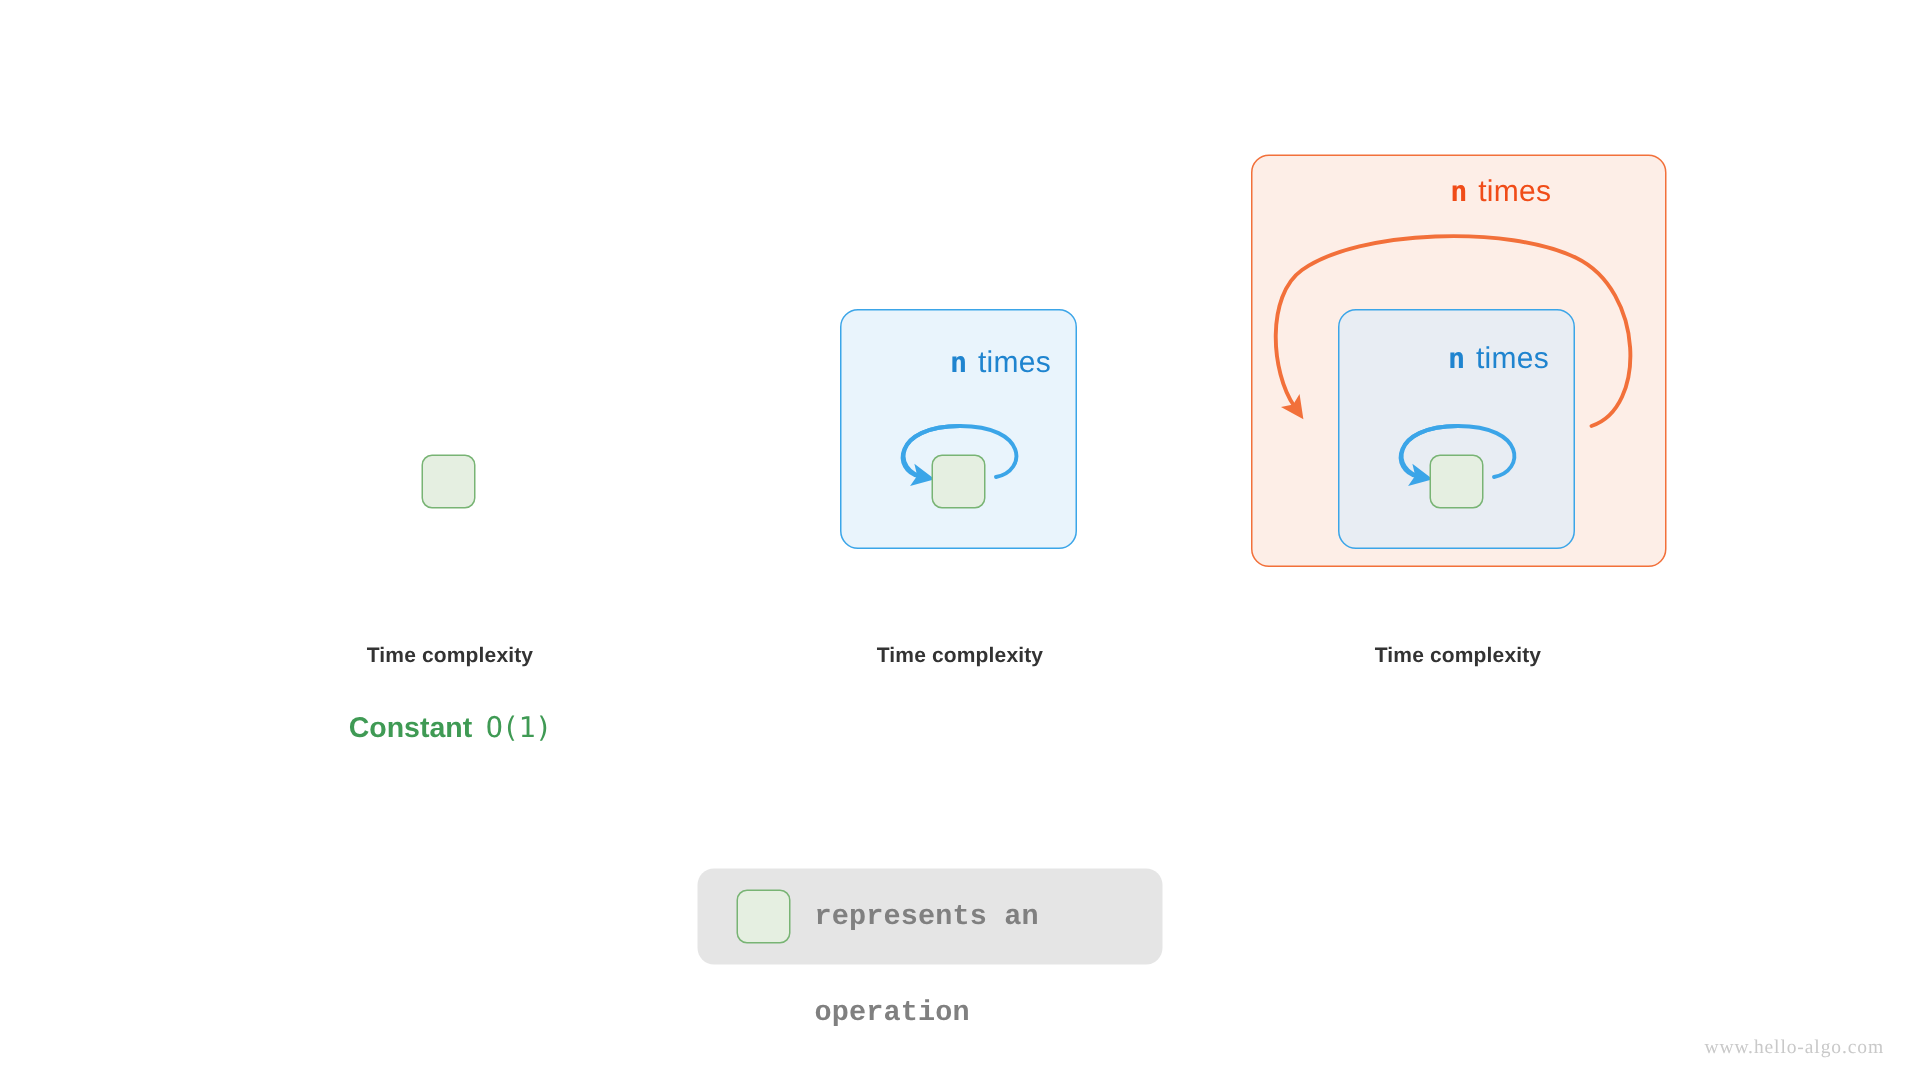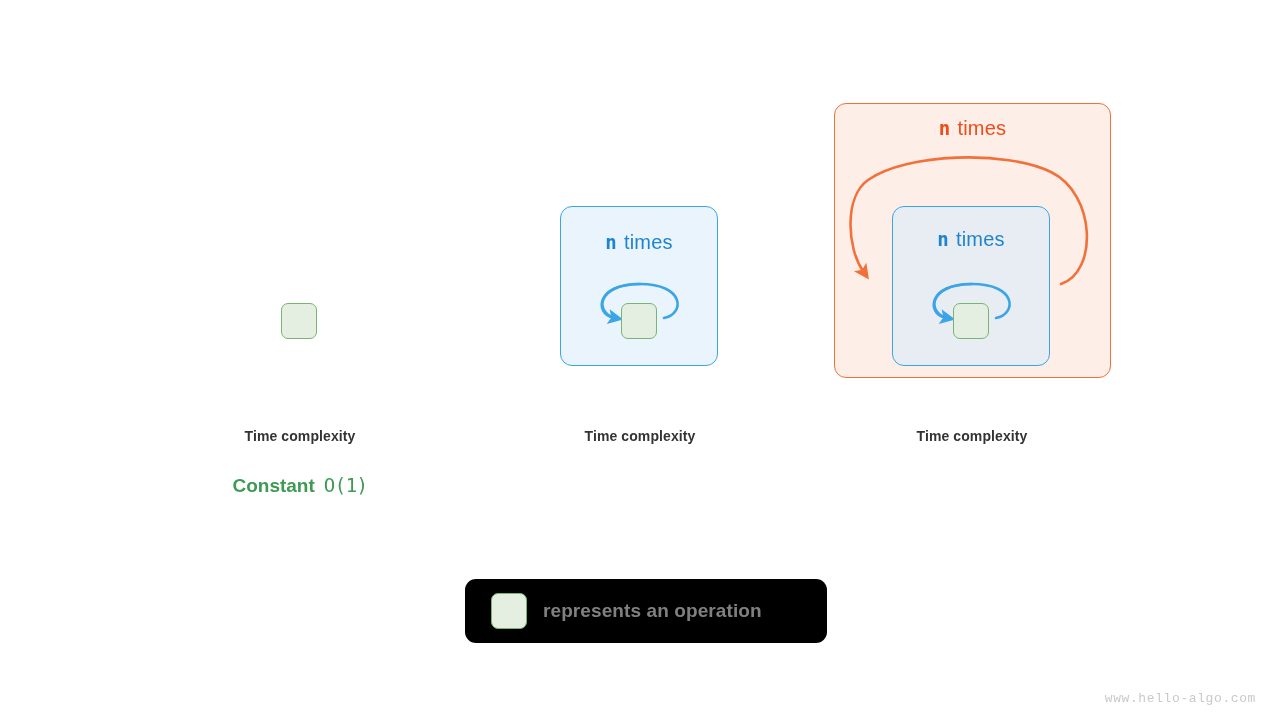--- a/index.html
+++ b/index.html
@@ -51,20 +51,21 @@
     border-radius: 7px;
     background: #e5efe1;
   }
 
   
   .times-label {
     position: absolute;
     white-space: nowrap;
     font-size: 20px;
     letter-spacing: 0.2px;
+    padding-left: 28px;
   }
   .times-label .count {
     font-family: "DejaVu Sans Mono", "Liberation Mono", monospace;
     font-weight: bold;
     font-size: 19px;
   }
   .times-label .word {
     font-family: "Liberation Sans", sans-serif;
     font-weight: normal;
     margin-left: 7px;
@@ -134,24 +135,25 @@
     font-size: 0.66em;
     vertical-align: super;
     line-height: 0;
   }
 
   
   #legend {
     position: absolute;
     left: 465px;
     top: 579px;
-    width: 362px;
+    width: 310px;
     height: 64px;
-    background: #000000;
+    background: #e5e5e5;
     border-radius: 11px;
+    font-family: Liberation Mono, monospace;
   }
   #legend-swatch {
     position: absolute;
     left: 26px;
     top: 14px;
     width: 36px;
     height: 36px;
     box-sizing: border-box;
     border: 1.8px solid #78b474;
     border-radius: 7px;
@@ -167,21 +169,21 @@
     font-weight: bold;
     color: #808080;
     letter-spacing: 0.1px;
   }
 
   
   #watermark {
     position: absolute;
     right: 24px;
     bottom: 14px;
-    font-family: Liberation Mono, monospace;
+    font-family: Liberation Serif, serif;
     font-size: 13px;
     color: #c9c9c9;
     letter-spacing: 0.6px;
   }
 </style>
 </head>
 <body>
 
 <div class="stage">
 

